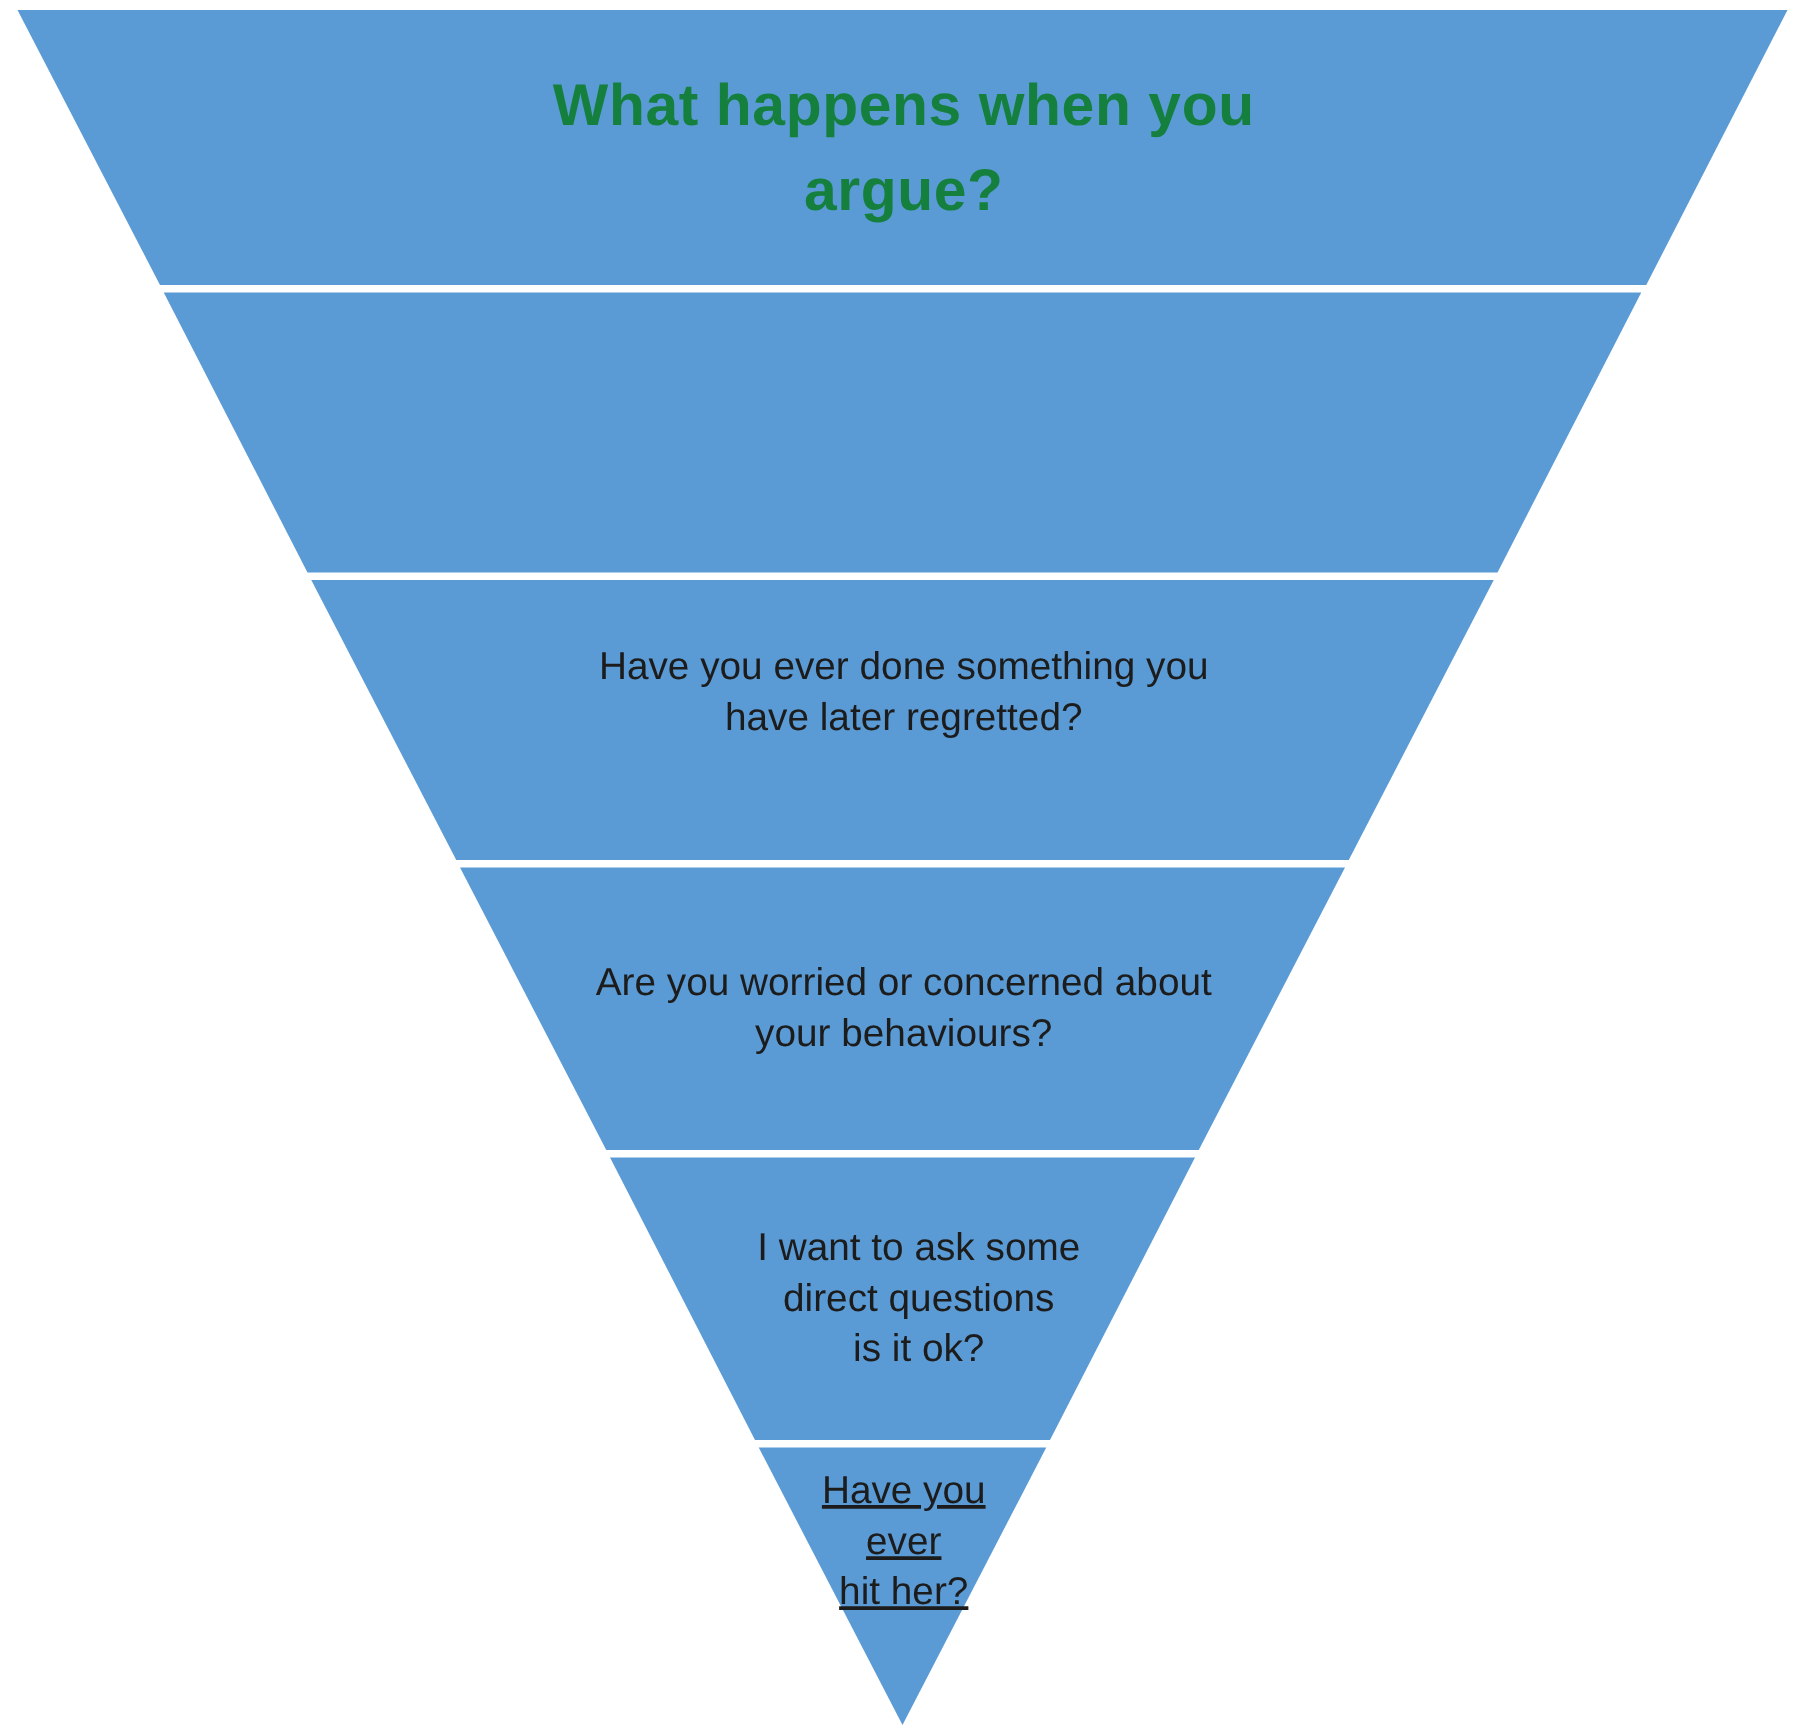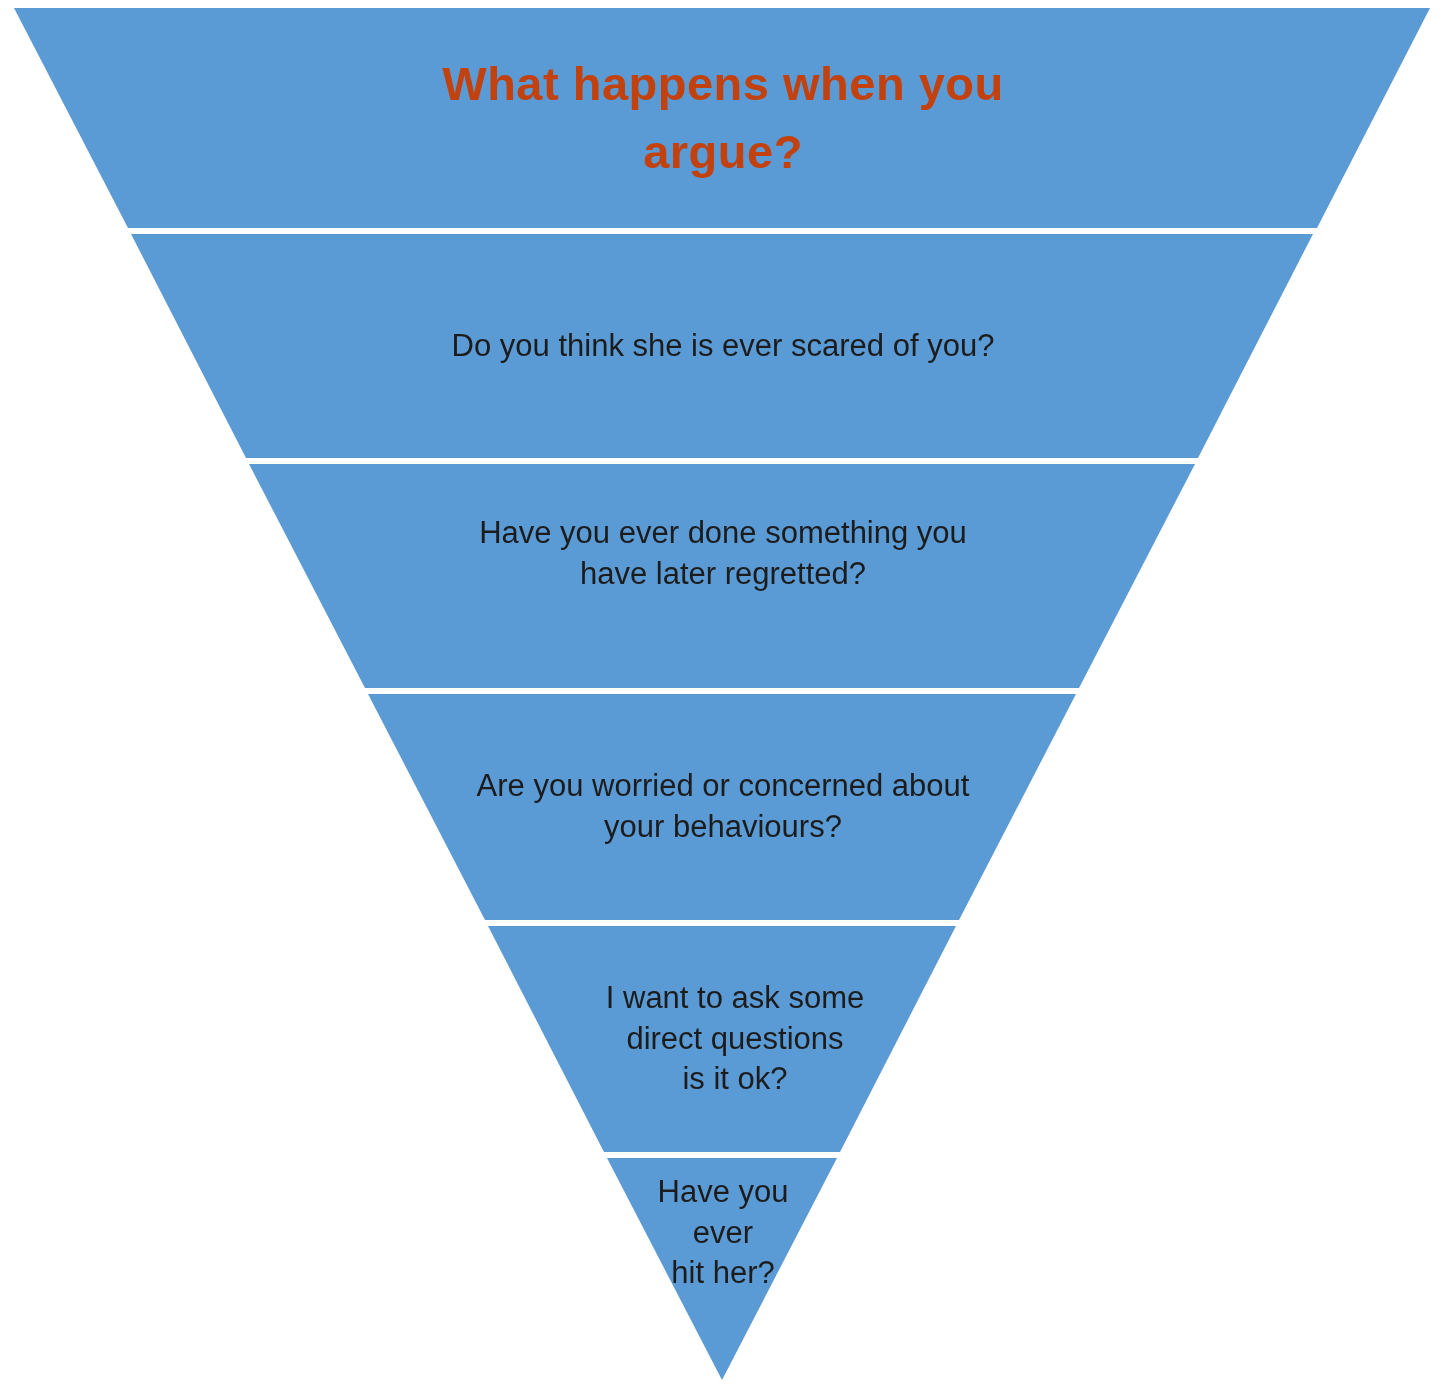--- a/index.html
+++ b/index.html
@@ -37,58 +37,55 @@
     color: #1c1c1c;
     pointer-events: none;
   }
   .tier-label .label-text {
     white-space: pre-line;
   }
   .tier-title {
     font-size: 47px;
     font-weight: bold;
     line-height: 1.45;
-    color: #c2410c;
+    color: #15803d;
     letter-spacing: 0.5px;
   }
   .tier-body {
     font-size: 31px;
     font-weight: 400;
     line-height: 1.32;
     color: #1c1c1c;
   }
   .t1 { top: 8px;    height: 220px; }
   .t2 { top: 234px;  height: 224px; }
   .t3 { top: 464px;  height: 180px; }
   .t4 { top: 694px;  height: 226px; }
   .t5 { top: 926px;  height: 226px; margin-left: 24px; }
-  .t6 { top: 1158px; height: 150px; }
+  .t6 { top: 1158px; height: 150px; text-decoration: underline; }
 </style>
 </head>
 <body>
 
 <div class="stage">
 
   <svg class="funnel-svg" viewBox="0 0 1446 1386" aria-hidden="true">
     <polygon fill="#5B9BD5" points="14,8 1430,8 1317,228 128,228"></polygon>
     <polygon fill="#5B9BD5" points="131,234 1313,234 1198,458 246,458"></polygon>
     <polygon fill="#5B9BD5" points="249,464 1195,464 1079,688 365,688"></polygon>
     <polygon fill="#5B9BD5" points="368,694 1076,694 959,920 485,920"></polygon>
     <polygon fill="#5B9BD5" points="488,926 956,926 840,1152 604,1152"></polygon>
     <polygon fill="#5B9BD5" points="607,1158 837,1158 722,1380"></polygon>
   </svg>
 
   <div class="tier-label t1">
     <span class="label-text tier-title">What happens when you
 argue?</span>
   </div>
 
-  <div class="tier-label t2">
-    <span class="label-text tier-body">Do you think she is ever scared of you?</span>
-  </div>
 
   <div class="tier-label t3">
     <span class="label-text tier-body">Have you ever done something you
 have later regretted?</span>
   </div>
 
   <div class="tier-label t4">
     <span class="label-text tier-body">Are you worried or concerned about
 your behaviours?</span>
   </div>

